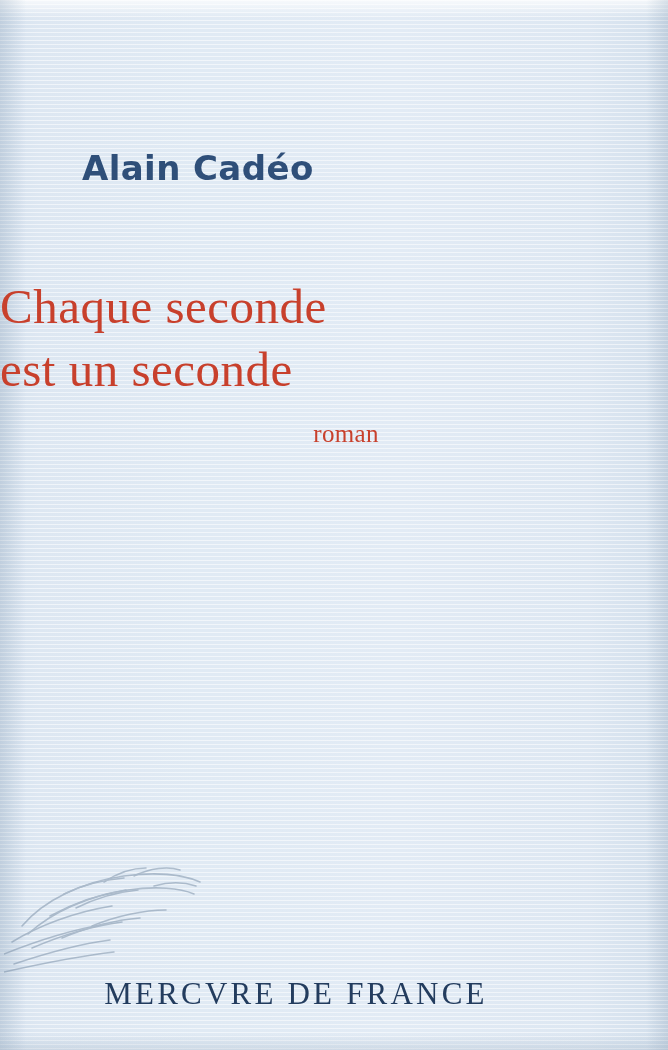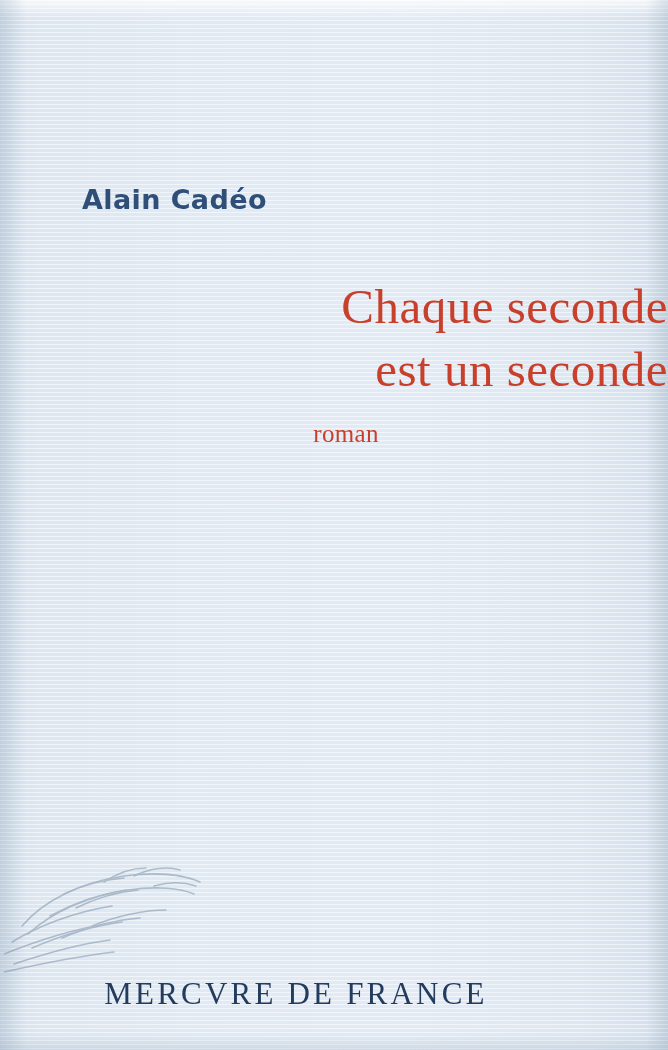--- a/index.html
+++ b/index.html
@@ -61,34 +61,33 @@
     bottom: 0; left: 0; right: 0; height: 16px;
     background: linear-gradient(to top, rgba(160,178,196,0.30), rgba(160,178,196,0));
     pointer-events: none;
   }
 
   .author {
     position: absolute;
     top: 148px;
     left: 82px;
     font-family: "DejaVu Sans", sans-serif;
-    font-size: 27px;
+    font-size: 34px;
     font-weight: 700;
     letter-spacing: 0.4px;
     color: #2f4f79;
     white-space: nowrap;
-    margin-top: 36px;
   }
 
   .title-block {
     position: absolute;
     top: 275px;
     left: 0;
     width: 668px;
-    text-align: right;
+    text-align: left;
   }
   .title-line {
     font-family: "Liberation Serif", serif;
     font-size: 49px;
     line-height: 63px;
     color: #c8402c;
     letter-spacing: 0.5px;
   }
 
   .subtitle {

